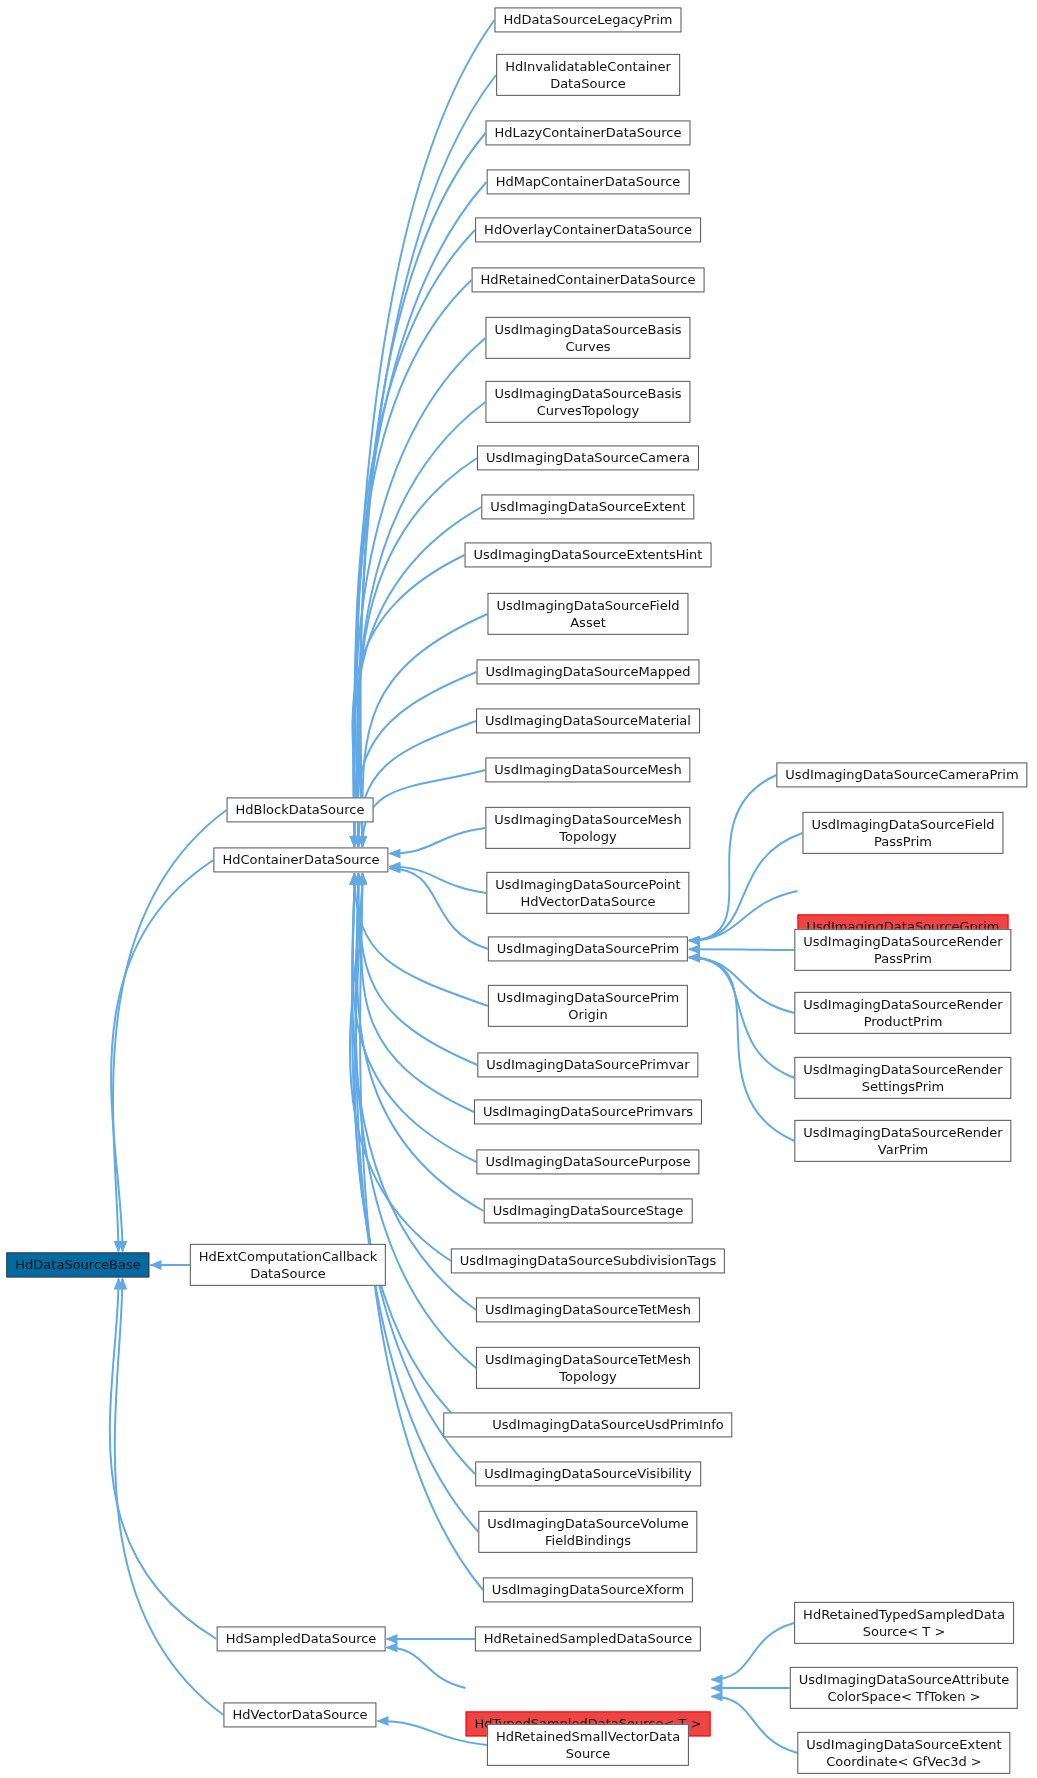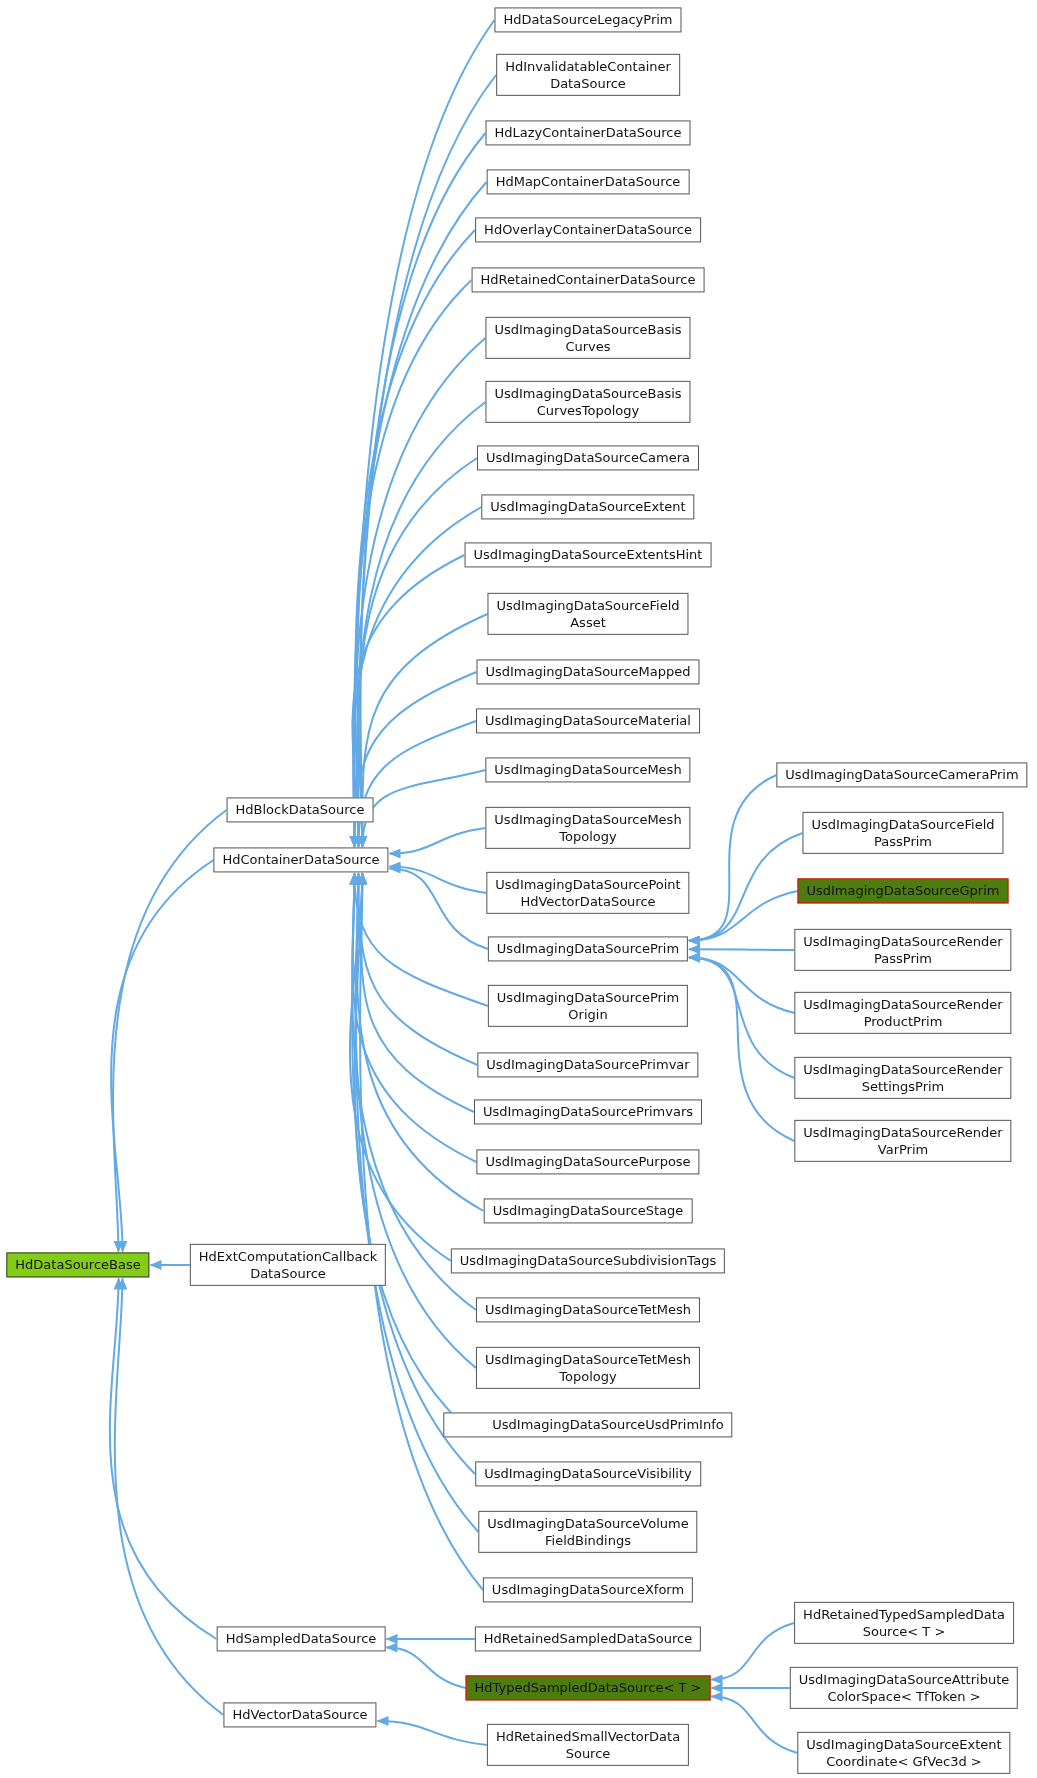--- a/index.html
+++ b/index.html
@@ -23,26 +23,27 @@
     border: 1.4px solid #545454;
     padding: 3px 8px;
     text-align: center;
     font-size: 13px;
     line-height: 1.32;
     color: #131313;
     white-space: nowrap;
     cursor: pointer;
   }
   .node.base {
-    background: #84cc16;
+    background: #0369a1;
     border: 1.8px solid #3c3c3c;
   }
   .node.highlight {
-    background: #4d7c0f;
+    background: #ef4444;
     border: 1.8px solid #ff0000;
+    margin-top: 36px;
   }
   .nl { white-space: nowrap; }
 </style>
 </head>
 <body>
 
 <div id="canvas">
   <svg id="edges-layer" width="1037" height="1778" viewBox="0 0 1037 1778">
       <defs>
         <marker id="arrow" markerWidth="13" markerHeight="10" refX="11" refY="5" orient="auto" markerUnits="userSpaceOnUse">

